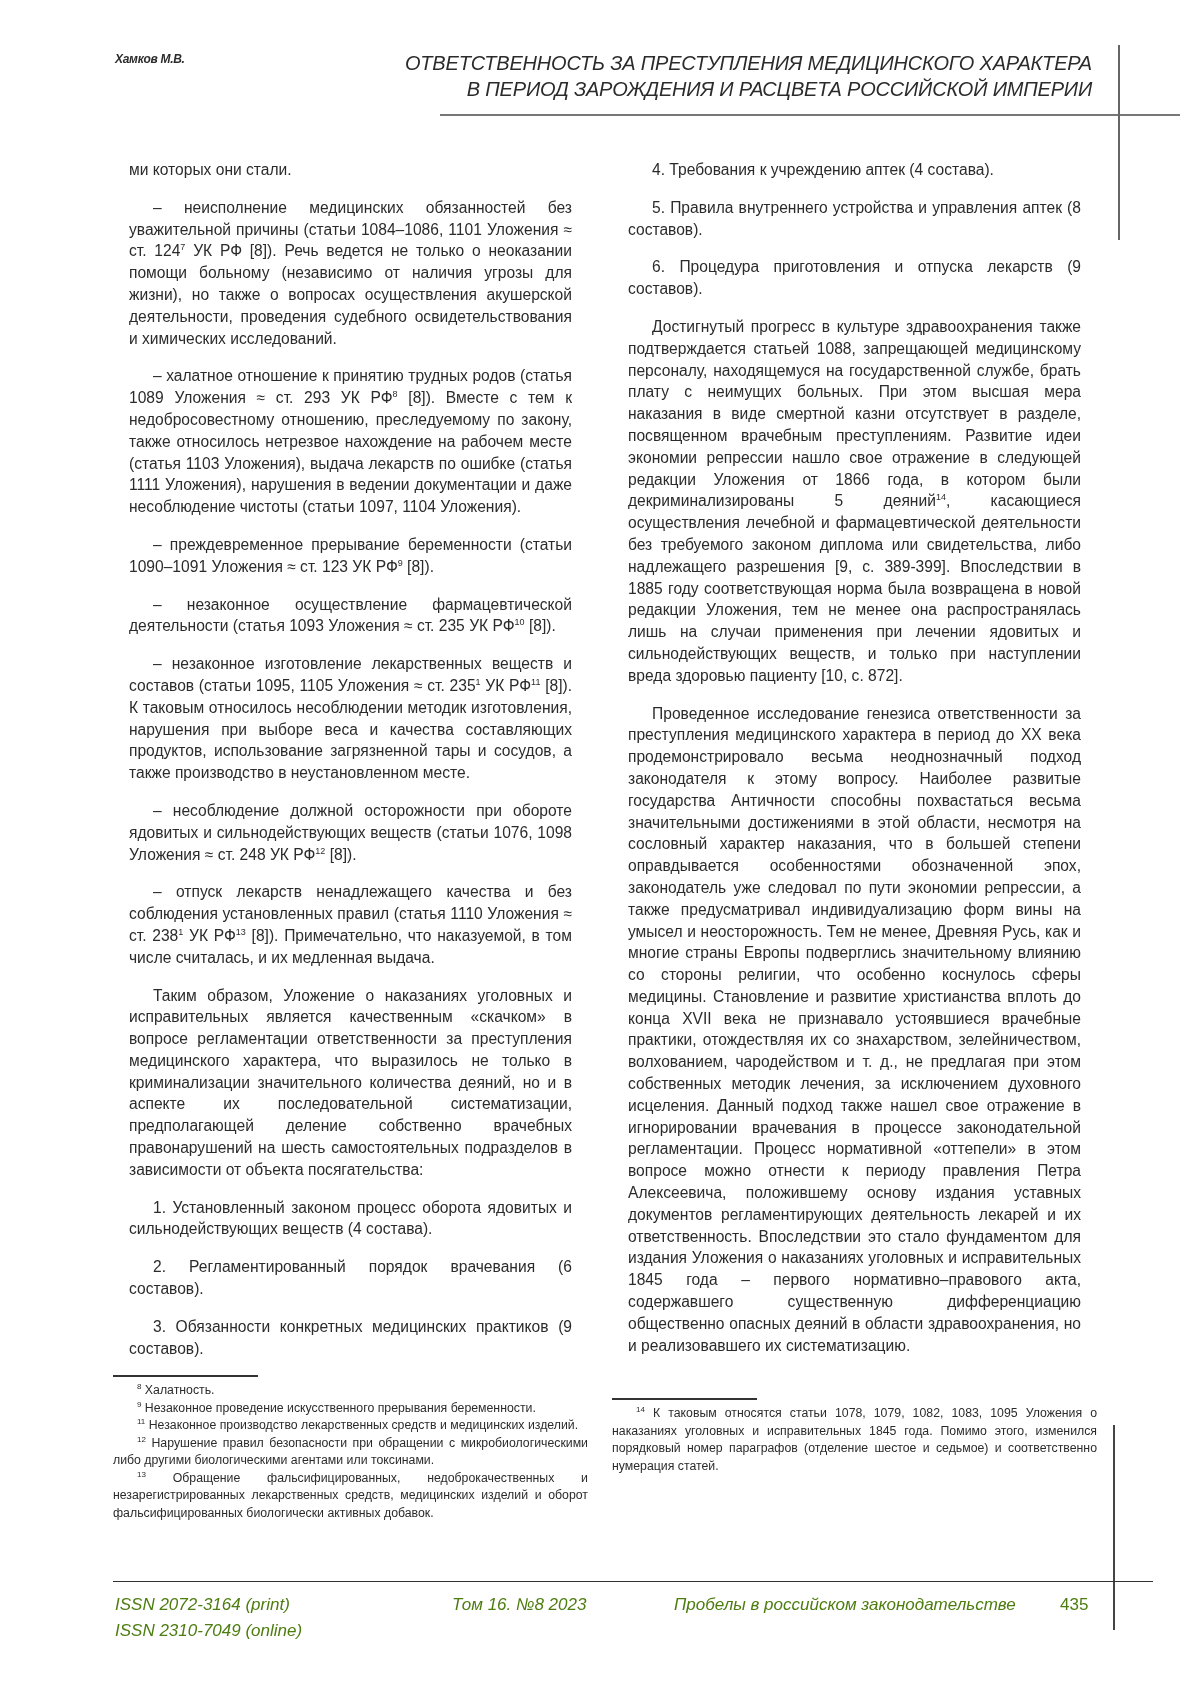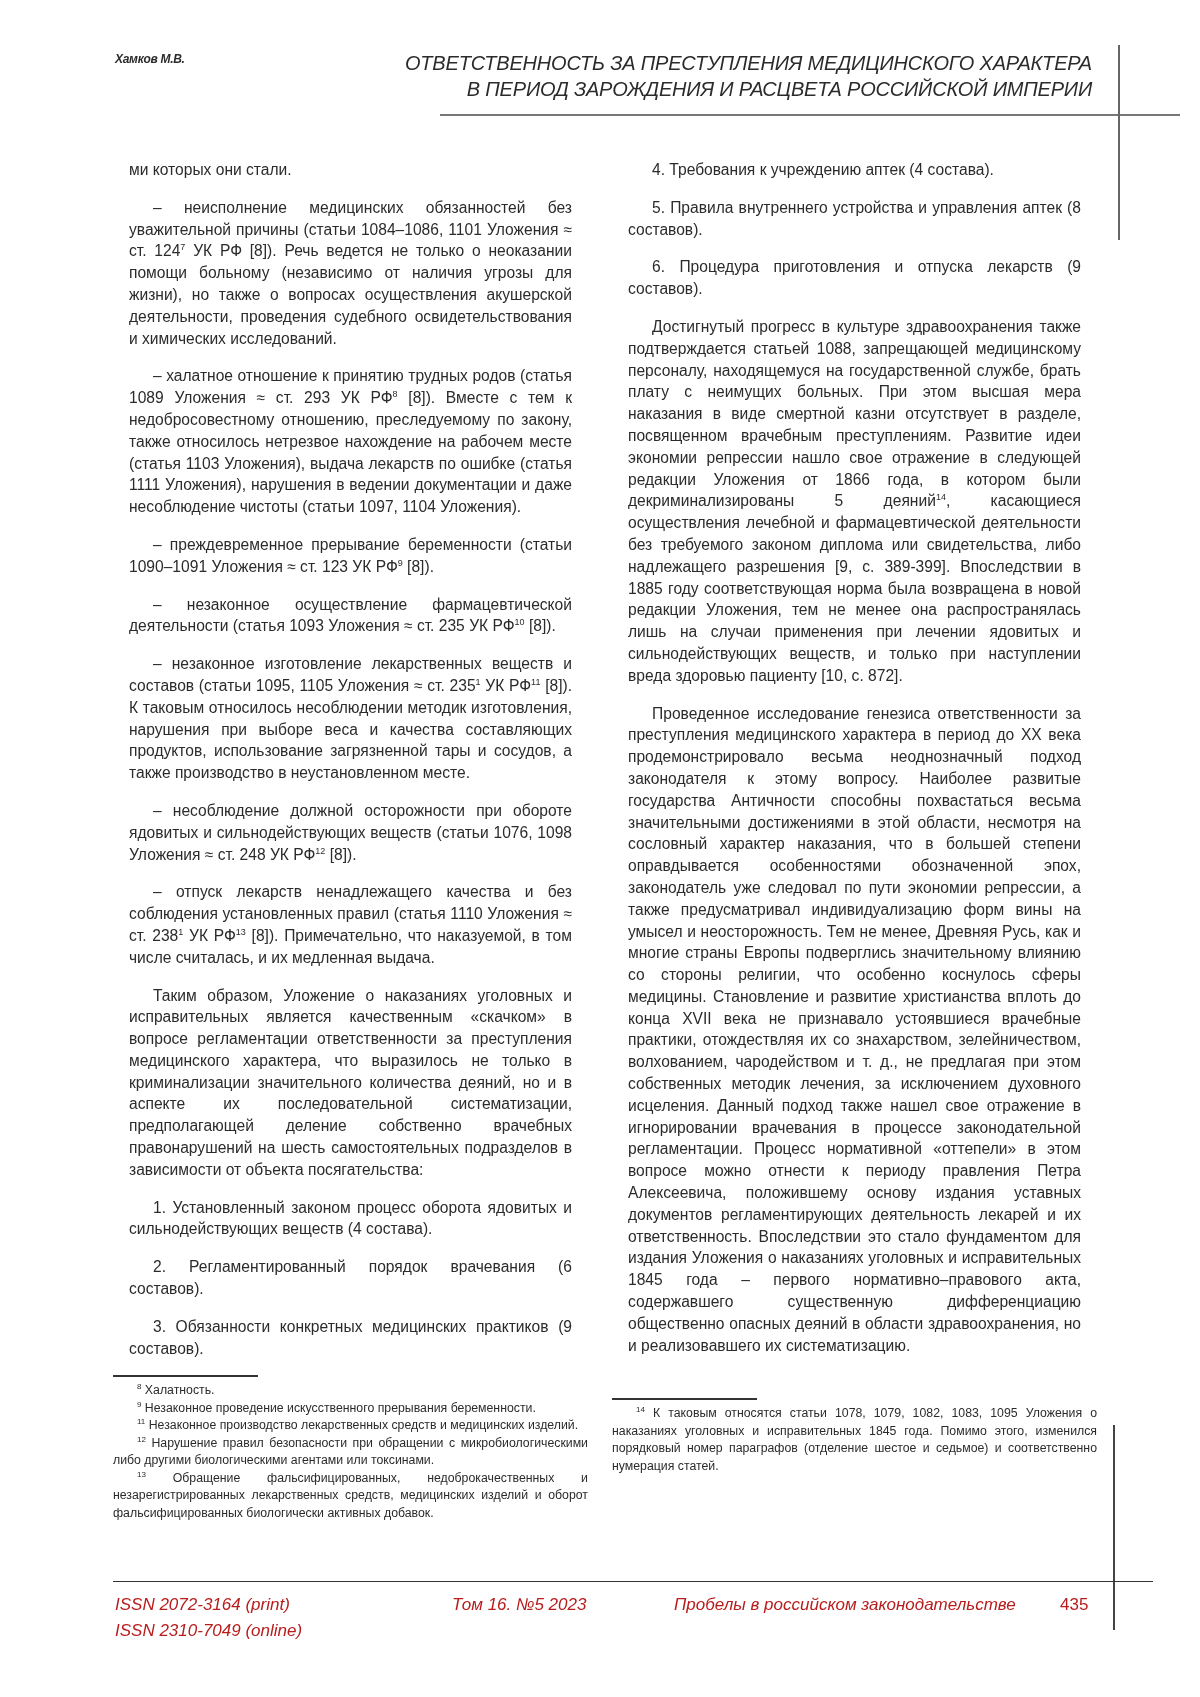--- a/index.html
+++ b/index.html
@@ -15,21 +15,21 @@
   .col { position:absolute; font-size:15.6px; line-height:21.8px; text-align:justify; hyphens:manual; }
   .col-left { left:113px; top:143px; width:475px; }
   .col-right { left:612px; top:143px; width:485px; }
   .col p { margin:16px; text-indent:24px; }
   .col p.noind { text-indent:0; }
   sup { font-size:9px; vertical-align:6px; line-height:0; }
   .fn-rule { height:2px; background:#333; width:145px; margin:4px 0 5px 0; }
   .fn { font-size:12.3px; line-height:17.5px; text-align:justify; }
   .fn p { margin:0; text-indent:24px; }
   .fn sup { font-size:8px; vertical-align:5px; }
-  .ftr { font-style:italic; font-size:17px; color:#b91c1c; line-height:26px; }
+  .ftr { font-style:italic; font-size:17px; color:#4d7c0f; line-height:26px; }
   .ftr-issn { left:115px; top:1592px; }
   .ftr-vol { left:452px; top:1592px; }
   .ftr-journal { left:674px; top:1592px; }
   .ftr-page { left:1060px; top:1592px; font-style:normal; }
 </style>
 </head>
 <body>
 
 <div class="abs hdr-author">Хамков М.В.</div>
 <div class="abs hdr-title">
@@ -79,15 +79,15 @@
     </div>
 </div>
 
 <div class="abs vline-bot"></div>
 <div class="abs rule-bot"></div>
 
 <div class="abs ftr ftr-issn">
   <div>ISSN 2072-3164 (print)</div>
   <div>ISSN 2310-7049 (online)</div>
 </div>
-<div class="abs ftr ftr-vol">Том 16. №5 2023</div>
+<div class="abs ftr ftr-vol">Том 16. №8 2023</div>
 <div class="abs ftr ftr-journal">Пробелы в российском законодательстве</div>
 <div class="abs ftr ftr-page">435</div>
 
 </body></html>

